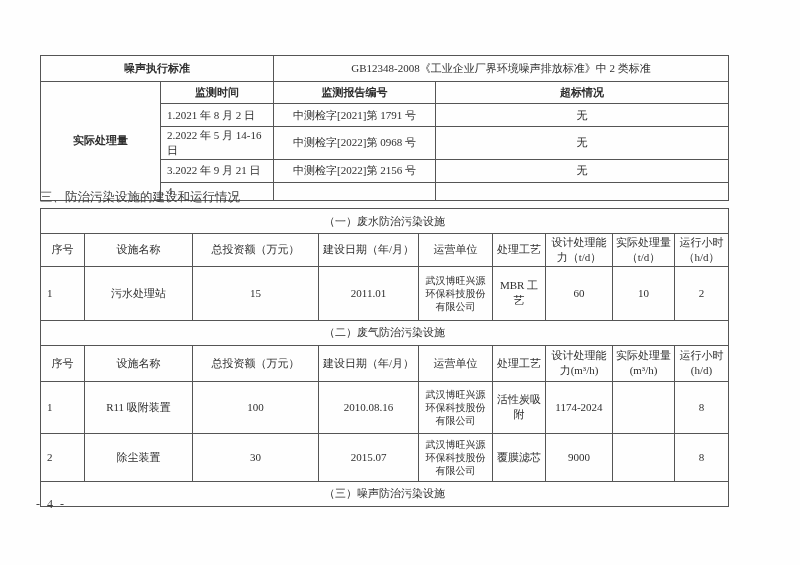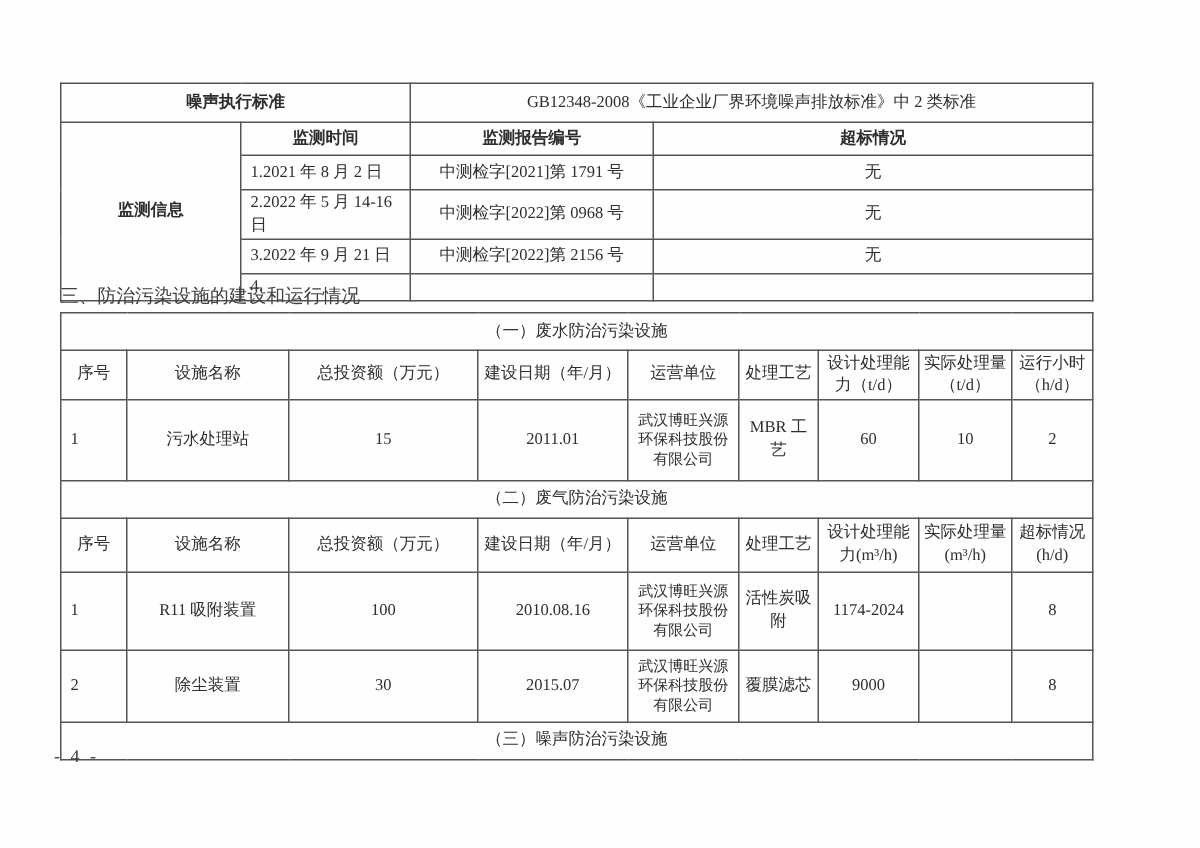--- a/index.html
+++ b/index.html
@@ -35,21 +35,21 @@
         <col style="width:113px">
         <col style="width:162px">
         <col style="width:293px">
     </colgroup>
     <tbody>
         <tr style="height:26px">
       <td colspan="2" class="c b">噪声执行标准</td>
       <td colspan="2" class="c">GB12348-2008《工业企业厂界环境噪声排放标准》中 2 类标准</td>
     </tr>
     <tr style="height:22px">
-      <td rowspan="5" class="c b">监测信息</td>
+      <td rowspan="5" class="c b">实际处理量</td>
       <td class="c b">监测时间</td>
       <td class="c b">监测报告编号</td>
       <td class="c b">超标情况</td>
     </tr>
     <tr style="height:23px">
       <td class="l">1.2021 年 8 月 2 日</td>
       <td class="c">中测检字[2021]第 1791 号</td>
       <td class="c">无</td>
     </tr>
     <tr style="height:23px">
@@ -117,21 +117,21 @@
     </tr>
     <tr style="height:36px">
       <td class="c">序号</td>
       <td class="c">设施名称</td>
       <td class="c">总投资额（万元）</td>
       <td class="c">建设日期（年/月）</td>
       <td class="c">运营单位</td>
       <td class="c">处理工艺</td>
       <td class="c">设计处理能力(m³/h)</td>
       <td class="c">实际处理量(m³/h)</td>
-      <td class="c">超标情况(h/d)</td>
+      <td class="c">运行小时(h/d)</td>
     </tr>
     <tr style="height:52px">
       <td class="l">1</td>
       <td class="c">R11 吸附装置</td>
       <td class="c">100</td>
       <td class="c">2010.08.16</td>
       <td class="c small">武汉博旺兴源环保科技股份有限公司</td>
       <td class="c">活性炭吸附</td>
       <td class="c">1174-2024</td>
       <td class="c"></td>

